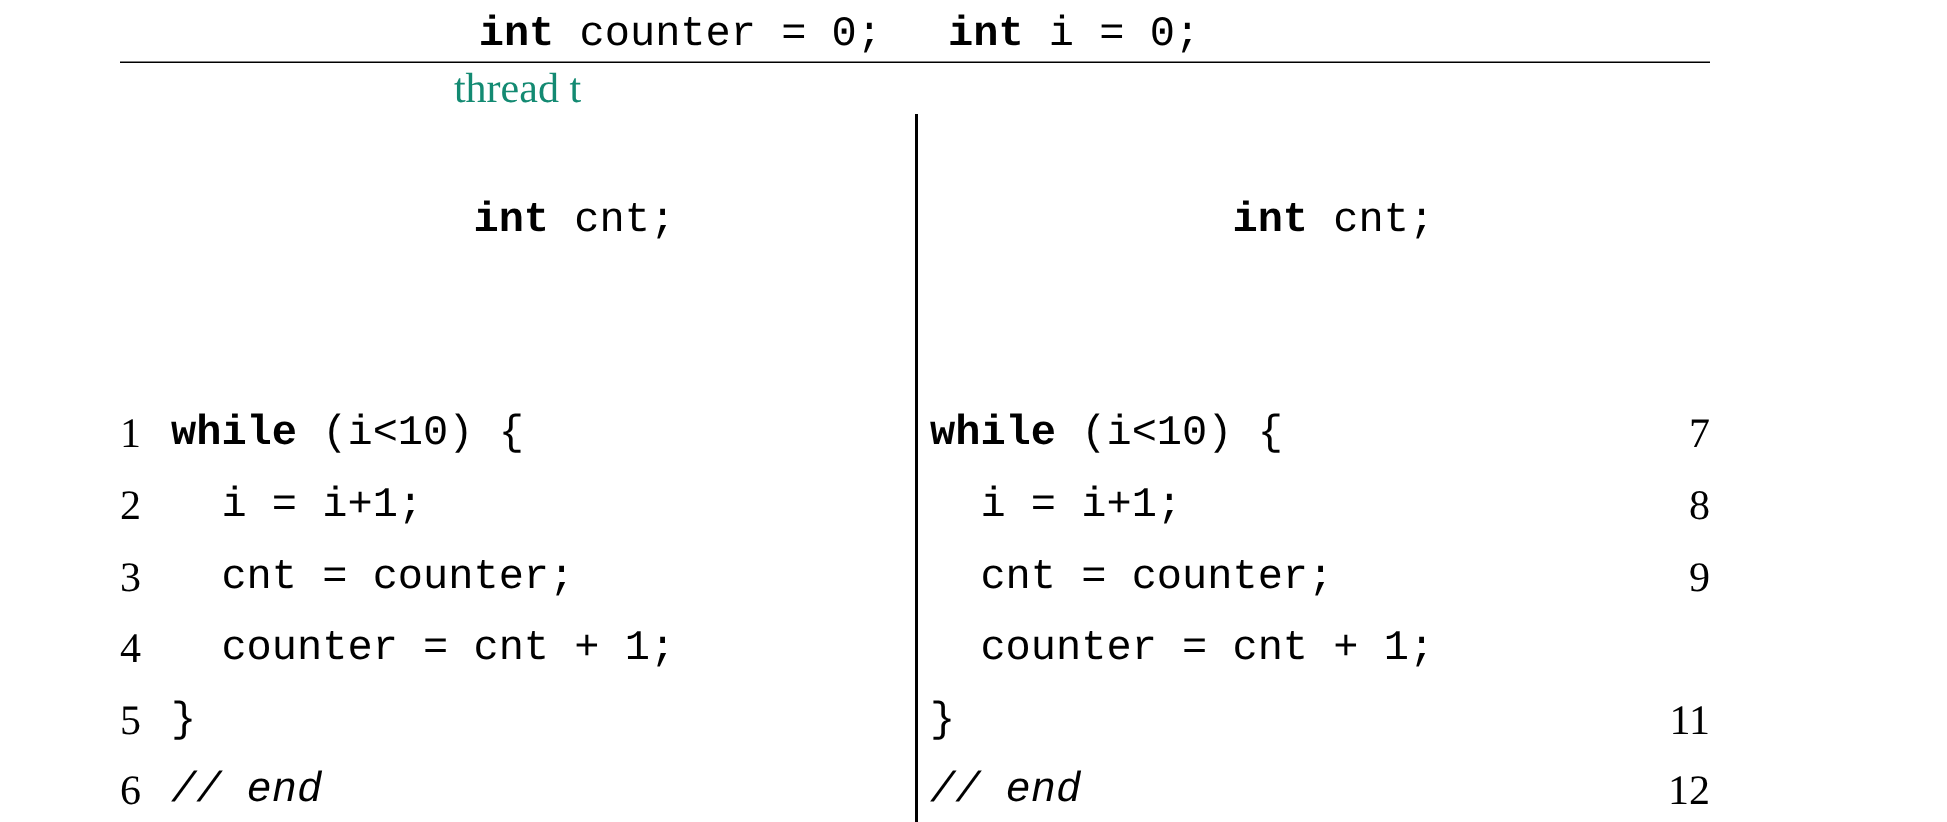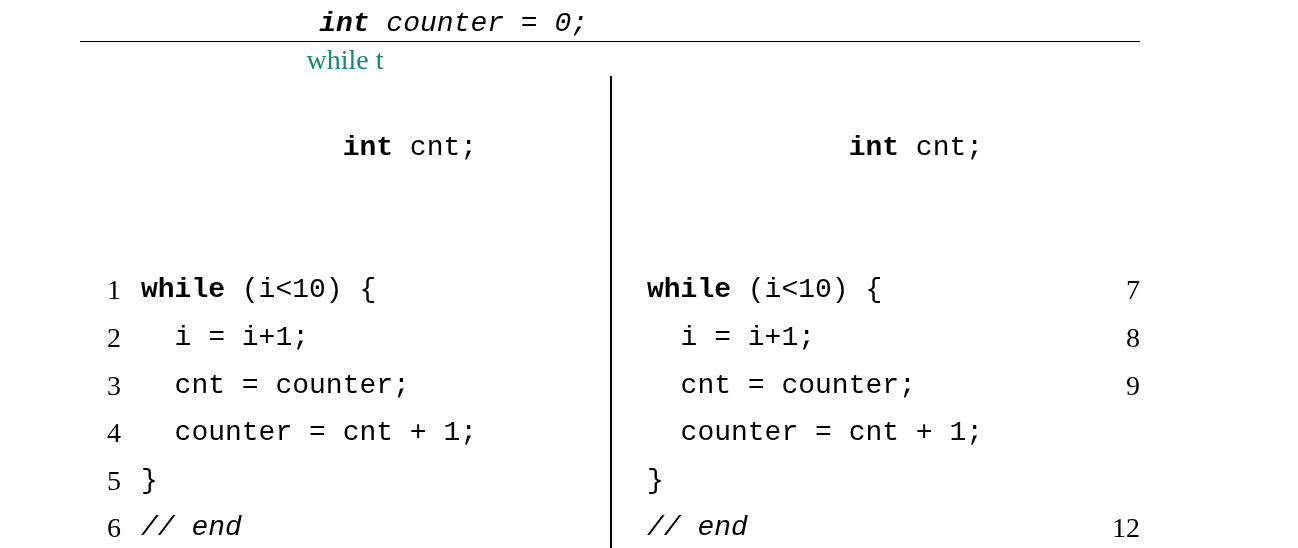--- a/index.html
+++ b/index.html
@@ -18,21 +18,20 @@
       padding-bottom: 6px;
     }
 
     .inner {
       margin-left: 80px;
       width: 1060px;
     }
 
     .decl-row {
       display: flex;
-      font-style: italic;
     }
     .decl-left, .decl-right {
       width: 50%;
       box-sizing: border-box;
     }
     .decl-left {
       text-align: right;
       padding-right: 22px;
     }
     .decl-right {
@@ -86,21 +85,20 @@
       bottom: -80px;
       left: 50%;
       width: 1.5px;
       background: #000;
     }
 
     .line {
       display: flex;
       align-items: center;
       line-height: 1.7;
-      margin-left: 27px;
     }
     .ln {
       width: 34px;
       font-family: "Times New Roman", Times, serif;
       font-size: 28px;
       font-weight: 400;
     }
     .ln-r {
       width: 60px;
       text-align: right;
@@ -122,26 +120,29 @@
 </head>
 <body>
 
 <div class="container">
   <div class="inner">
 
     <div class="decl-row">
       <div class="decl-left">
         <span class="kw">int</span><span class="mono"> counter = 0;</span>
       </div>
+      <div class="decl-right">
+        <span class="kw">int</span><span class="mono"> i = 0;</span>
+      </div>
     </div>
 
     <div class="hr"></div>
 
     <div class="headings">
-      <div class="thr-t">while t</div>
+      <div class="thr-t">thread t</div>
     </div>
 
     <div class="columns">
       <div class="vrule"></div>
 
       <div class="col col-left">
         <div class="line">
           <span class="ln"></span>
           <span class="code mono">
             <span class="kw">int</span><span> cnt;</span>
@@ -192,20 +193,21 @@
         </div>
         <div class="line">
           <span class="codecell-r mono">  cnt = counter;</span>
           <span class="ln-r">9</span>
         </div>
         <div class="line">
           <span class="codecell-r mono">  counter = cnt + 1;</span>
         </div>
         <div class="line">
           <span class="codecell-r mono">}</span>
+          <span class="ln-r">11</span>
         </div>
         <div class="line">
           <span class="codecell-r comment">// end</span>
           <span class="ln-r">12</span>
         </div>
       </div>
 
     </div>
   </div>
 </div>

